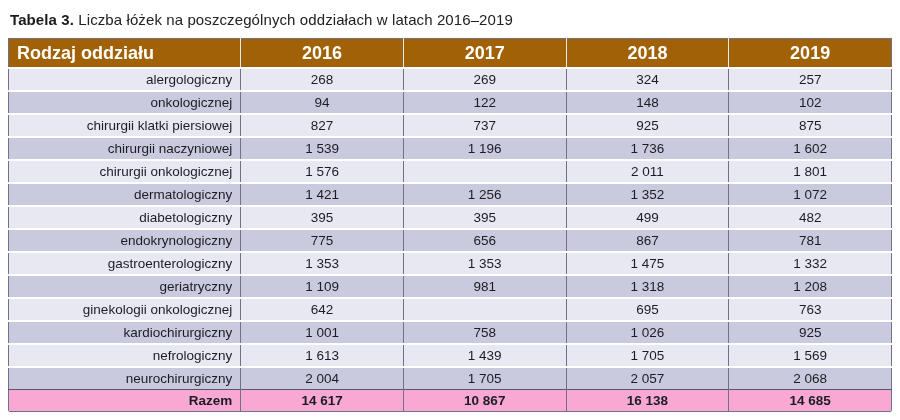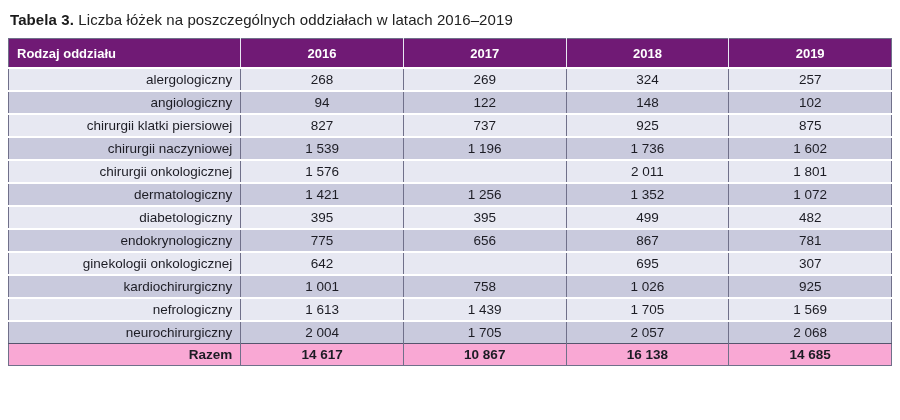--- a/index.html
+++ b/index.html
@@ -28,24 +28,24 @@
     width: 100%;
     border-collapse: collapse;
     table-layout: fixed;
     border: 1px solid #70708a;
     font-size: 13.5px;
     color: #1c1c24;
   }
   col.c-name { width: 26.3%; }
   col.c-year { width: 18.425%; }
   thead th {
-    background: #701a75;
+    background: #a16207;
     color: #ffffff;
     font-weight: bold;
-    font-size: 13px;
+    font-size: 18px;
     height: 24px;
     padding: 2px 8px;
     text-align: center;
     border-left: 1px solid #e8e8f2;
   }
   thead th:first-child {
     text-align: left;
     border-left: none;
   }
   tbody td {
@@ -93,21 +93,21 @@
     </thead>
     <tbody>
         <tr>
           <td>alergologiczny</td>
           <td>268</td>
           <td>269</td>
           <td>324</td>
           <td>257</td>
         </tr>
         <tr>
-          <td>angiologiczny</td>
+          <td>onkologicznej</td>
           <td>94</td>
           <td>122</td>
           <td>148</td>
           <td>102</td>
         </tr>
         <tr>
           <td>chirurgii klatki piersiowej</td>
           <td>827</td>
           <td>737</td>
           <td>925</td>
@@ -142,25 +142,39 @@
           <td>482</td>
         </tr>
         <tr>
           <td>endokrynologiczny</td>
           <td>775</td>
           <td>656</td>
           <td>867</td>
           <td>781</td>
         </tr>
         <tr>
+          <td>gastroenterologiczny</td>
+          <td>1 353</td>
+          <td>1 353</td>
+          <td>1 475</td>
+          <td>1 332</td>
+        </tr>
+        <tr>
+          <td>geriatryczny</td>
+          <td>1 109</td>
+          <td>981</td>
+          <td>1 318</td>
+          <td>1 208</td>
+        </tr>
+        <tr>
           <td>ginekologii onkologicznej</td>
           <td>642</td>
           <td></td>
           <td>695</td>
-          <td>307</td>
+          <td>763</td>
         </tr>
         <tr>
           <td>kardiochirurgiczny</td>
           <td>1 001</td>
           <td>758</td>
           <td>1 026</td>
           <td>925</td>
         </tr>
         <tr>
           <td>nefrologiczny</td>

